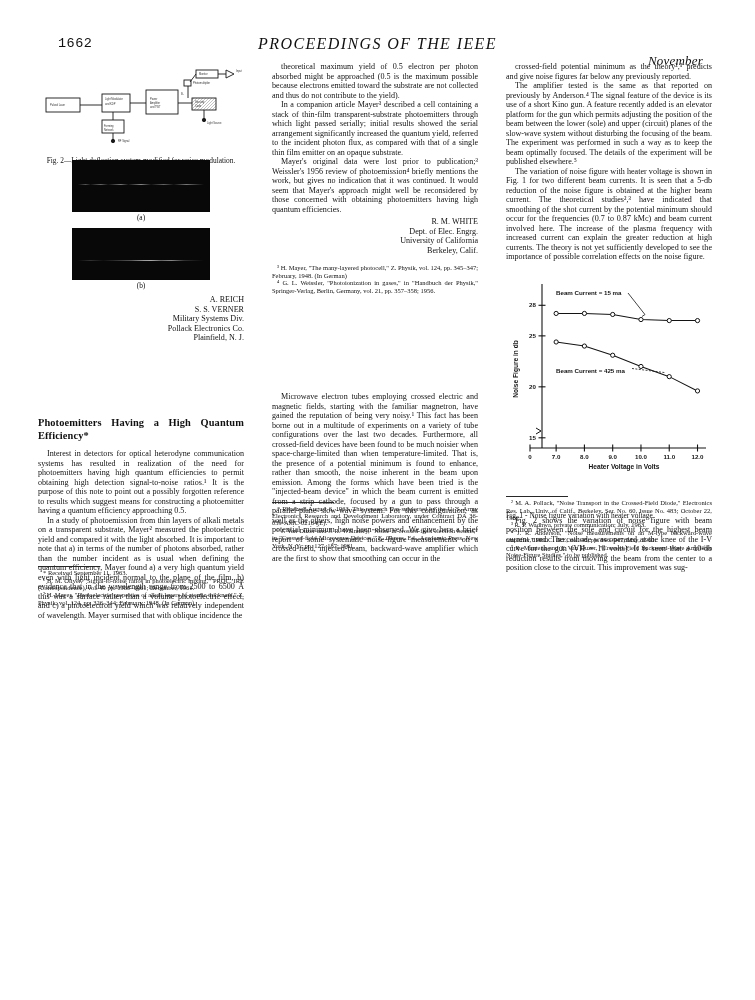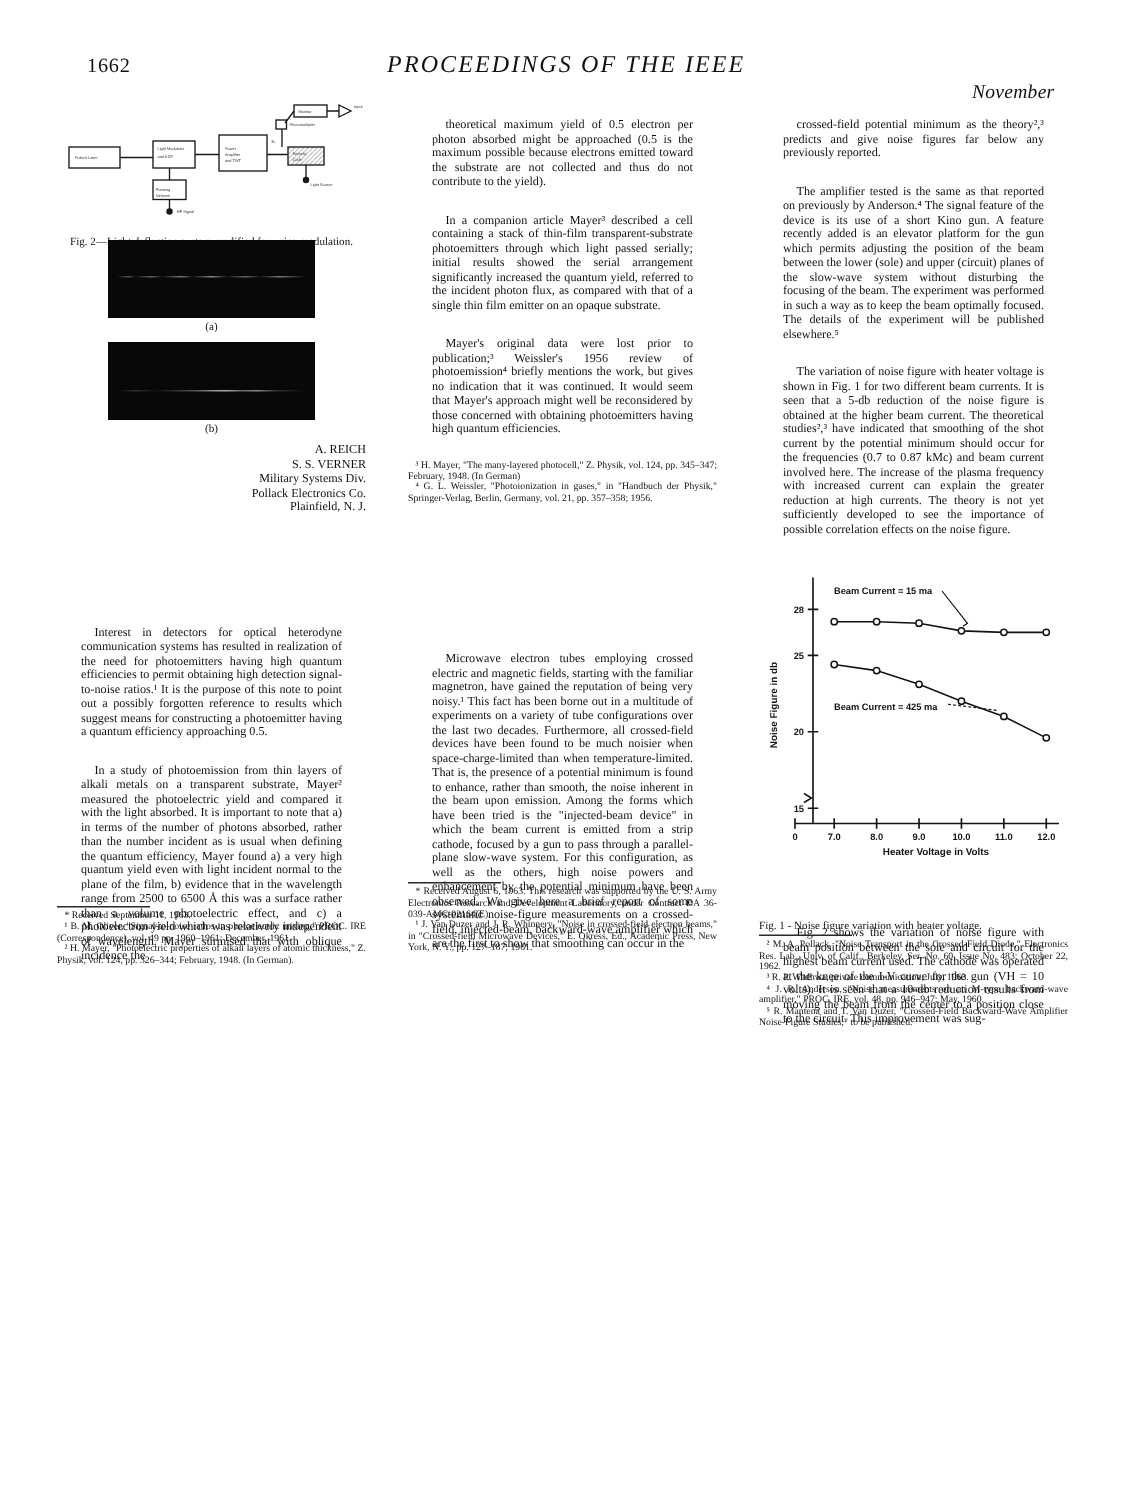--- a/index.html
+++ b/index.html
@@ -8,32 +8,32 @@
     font-family:"Liberation Serif","DejaVu Serif",serif;
     color:#121212;
     overflow:hidden;
     position:relative;
     filter: contrast(1.02);
   }
   .page{position:relative;width:755px;height:1000px;
     background:#fefefe;}
   
   .runhead{position:absolute;left:0;top:36px;width:755px;height:22px;}
-  .rh-folio{position:absolute;left:58px;top:0;font-size:13.5px;letter-spacing:0.5px;}
+  .rh-folio{position:absolute;left:58px;top:0;font-size:13.5px;letter-spacing:0.5px;font-family:Liberation Mono, monospace;}
   .rh-title{position:absolute;left:0;top:-1px;width:755px;text-align:center;
     font-style:italic;font-size:16px;letter-spacing:1.4px;font-weight:400;}
   .rh-month{position:absolute;right:52px;top:17px;font-style:italic;font-size:13px;
     font-family:"Liberation Serif",serif;letter-spacing:0.2px;}
   
   .col{position:absolute;top:62px;width:206px;text-align:justify;
     font-size:8.1px;line-height:9.5px;}
   .col.c1{left:38px;}
   .col.c2{left:272px;}
   .col.c3{left:506px;}
-  p{margin:16px;text-indent:9px;}
+  p{margin:0;text-indent:9px;}
   .cap{font-size:7.4px;line-height:8.6px;text-align:center;margin-top:13px;}
   .cap.just{text-align:justify;}
   .osc{background:#0a0a0a;width:138px;height:52px;margin:0 auto;position:relative;
     box-shadow:inset 0 0 1px #000;}
   .osc .trace{position:absolute;left:4%;right:4%;top:46%;height:1px;}
   .osclabel{text-align:center;font-size:7.4px;margin:1px 0 5px 0;}
   
   h2.arttitle{font-size:10.4px;line-height:12.6px;font-weight:bold;margin:0 0 7px 0;
     text-indent:0;letter-spacing:0.1px;}
   .sig{text-align:right;font-size:8.1px;line-height:9.6px;margin-top:2px;}
@@ -124,37 +124,44 @@
 
     <div class="sig" style="">
       <div class="sc">A. REICH</div>
       <div class="sc">S. S. VERNER</div>
       <div>Military Systems Div.</div>
       <div>Pollack Electronics Co.</div>
       <div>Plainfield, N. J.</div>
     </div>
 
     <div style="margin-top:74px;">
+      <h2 class="arttitle">Photoemitters Having a High Quantum Efficiency*</h2>
       <p>Interest in detectors for optical heterodyne communication systems has resulted in realization of the need for photoemitters having high quantum efficiencies to permit obtaining high detection signal-to-noise ratios.¹ It is the purpose of this note to point out a possibly forgotten reference to results which suggest means for constructing a photoemitter having a quantum efficiency approaching 0.5.</p>
       <p>In a study of photoemission from thin layers of alkali metals on a transparent substrate, Mayer² measured the photoelectric yield and compared it with the light absorbed. It is important to note that a) in terms of the number of photons absorbed, rather than the number incident as is usual when defining the quantum efficiency, Mayer found a) a very high quantum yield even with light incident normal to the plane of the film, b) evidence that in the wavelength range from 2500 to 6500 Å this was a surface rather than a volume photoelectric effect, and c) a photoelectron yield which was relatively independent of wavelength. Mayer surmised that with oblique incidence the</p>
     </div>
 
     <div class="fnblock">
       <div class="fnrule"></div>
       <div class="fn">* Received September 11, 1963.</div>
       <div class="fn">¹ B. M. Oliver, "Signal-to-noise ratios in photoelectric mixing," PROC. IRE (Correspondence), vol. 49 pp. 1960–1961; December, 1961.</div>
       <div class="fn">² H. Mayer, "Photoelectric properties of alkali layers of atomic thickness," Z. Physik, vol. 124, pp. 326–344; February, 1948. (In German).</div>
     </div>
   </div>
 
   <div class="col c2">
     <p>theoretical maximum yield of 0.5 electron per photon absorbed might be approached (0.5 is the maximum possible because electrons emitted toward the substrate are not collected and thus do not contribute to the yield).</p>
     <p>In a companion article Mayer³ described a cell containing a stack of thin-film transparent-substrate photoemitters through which light passed serially; initial results showed the serial arrangement significantly increased the quantum yield, referred to the incident photon flux, as compared with that of a single thin film emitter on an opaque substrate.</p>
     <p>Mayer's original data were lost prior to publication;³ Weissler's 1956 review of photoemission⁴ briefly mentions the work, but gives no indication that it was continued. It would seem that Mayer's approach might well be reconsidered by those concerned with obtaining photoemitters having high quantum efficiencies.</p>
 
+    <div class="sig" style="margin-top:3px;">
+      <div class="sc">R. M. WHITE</div>
+      <div>Dept. of Elec. Engrg.</div>
+      <div>University of California</div>
+      <div>Berkeley, Calif.</div>
+    </div>
 
     <div style="margin-top:9px;">
       <div class="fn">³ H. Mayer, "The many-layered photocell," Z. Physik, vol. 124, pp. 345–347; February, 1948. (In German)</div>
       <div class="fn">⁴ G. L. Weissler, "Photoionization in gases," in "Handbuch der Physik," Springer-Verlag, Berlin, Germany, vol. 21, pp. 357–358; 1956.</div>
     </div>
 
     <div style="margin-top:98px;">
       <p>Microwave electron tubes employing crossed electric and magnetic fields, starting with the familiar magnetron, have gained the reputation of being very noisy.¹ This fact has been borne out in a multitude of experiments on a variety of tube configurations over the last two decades. Furthermore, all crossed-field devices have been found to be much noisier when space-charge-limited than when temperature-limited. That is, the presence of a potential minimum is found to enhance, rather than smooth, the noise inherent in the beam upon emission. Among the forms which have been tried is the "injected-beam device" in which the beam current is emitted from a strip cathode, focused by a gun to pass through a parallel-plane slow-wave system. For this configuration, as well as the others, high noise powers and enhancement by the potential minimum have been observed. We give here a brief report of some systematic noise-figure measurements on a crossed-field, injected-beam, backward-wave amplifier which are the first to show that smoothing can occur in the</p>
     </div>
 

